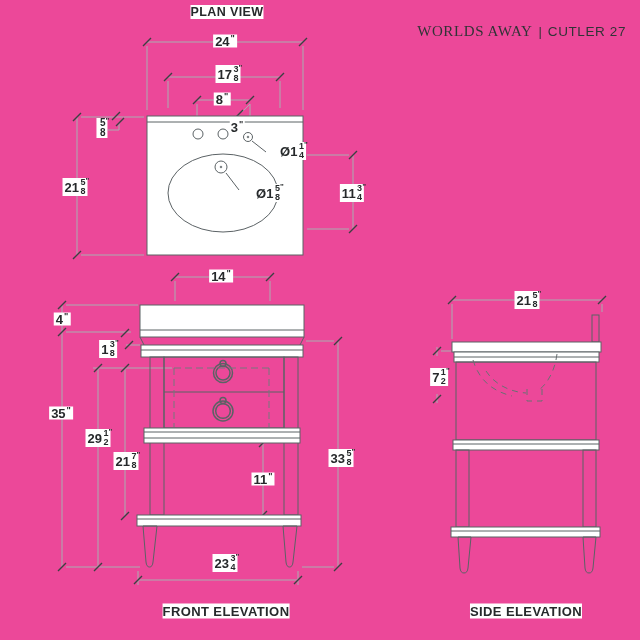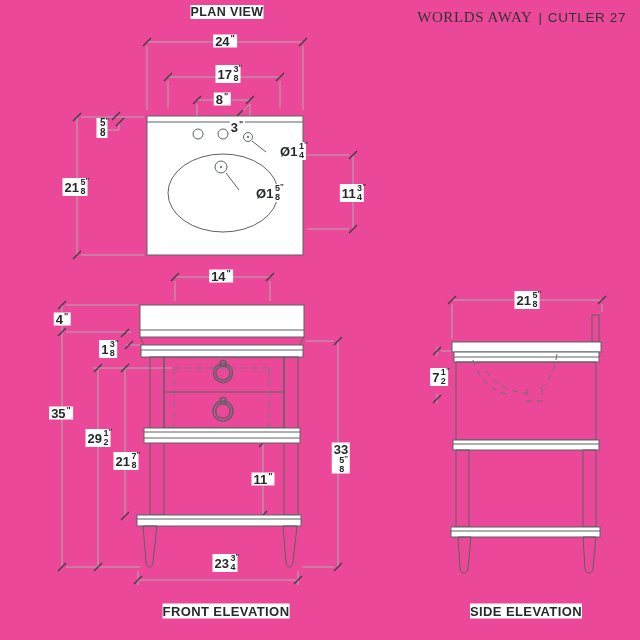--- a/index.html
+++ b/index.html
@@ -9,21 +9,21 @@
   .lbl{position:absolute;transform:translate(-50%,-50%);display:flex;align-items:center;
        background:#ffffff;color:#26292b;font-weight:700;font-size:13px;line-height:1;
        padding:0 2px;white-space:nowrap;}
   .lbl .u{font-size:9px;margin-left:1px;position:relative;top:-3px;}
   .fr{display:inline-flex;flex-direction:column;align-items:center;margin-left:1.5px;
       font-size:9px;line-height:1;font-weight:700;}
   .fr .top{display:inline-flex;}
   .fr .u2{display:inline-block;width:0;overflow:visible;font-size:8px;position:relative;top:-1px;}
   .title{position:absolute;transform:translate(-50%,-50%);font-weight:700;font-size:12.5px;
          letter-spacing:.4px;color:#26292b;white-space:nowrap;background:#fff;}
-  .brand{position:absolute;top:9px;right:14px;display:flex;align-items:baseline;gap:6px;color:#303436;}
+  .brand{position:absolute;top:23px;right:14px;display:flex;align-items:baseline;gap:6px;color:#303436;}
   .brand .logo{font-family:"Liberation Serif",serif;font-size:15px;letter-spacing:.6px;}
   .brand .sep{font-size:13px;font-weight:400;}
   .brand .model{font-size:13.5px;letter-spacing:.6px;font-weight:400;}
 </style>
 </head>
 <body>
 
 <div class="sheet">
 
   <svg width="640" height="640" viewBox="0 0 640 640">
@@ -248,21 +248,21 @@
           <span>7</span>
           <span class="u2">"</span>
         </span>
         <span>8</span>
       </span>
   </div>
   <div class="lbl" style="left:263px;top:479px;">
     <span>11</span>
       <span class="u">"</span>
   </div>
-  <div class="lbl" style="left:341px;top:458px;flex-direction:column;">
+  <div class="lbl" style="left:341px;top:458px;">
     <span>33</span>
     <span class="fr">
         <span class="top">
           <span>5</span>
           <span class="u2">"</span>
         </span>
         <span>8</span>
       </span>
   </div>
   <div class="lbl" style="left:225px;top:563px;">

